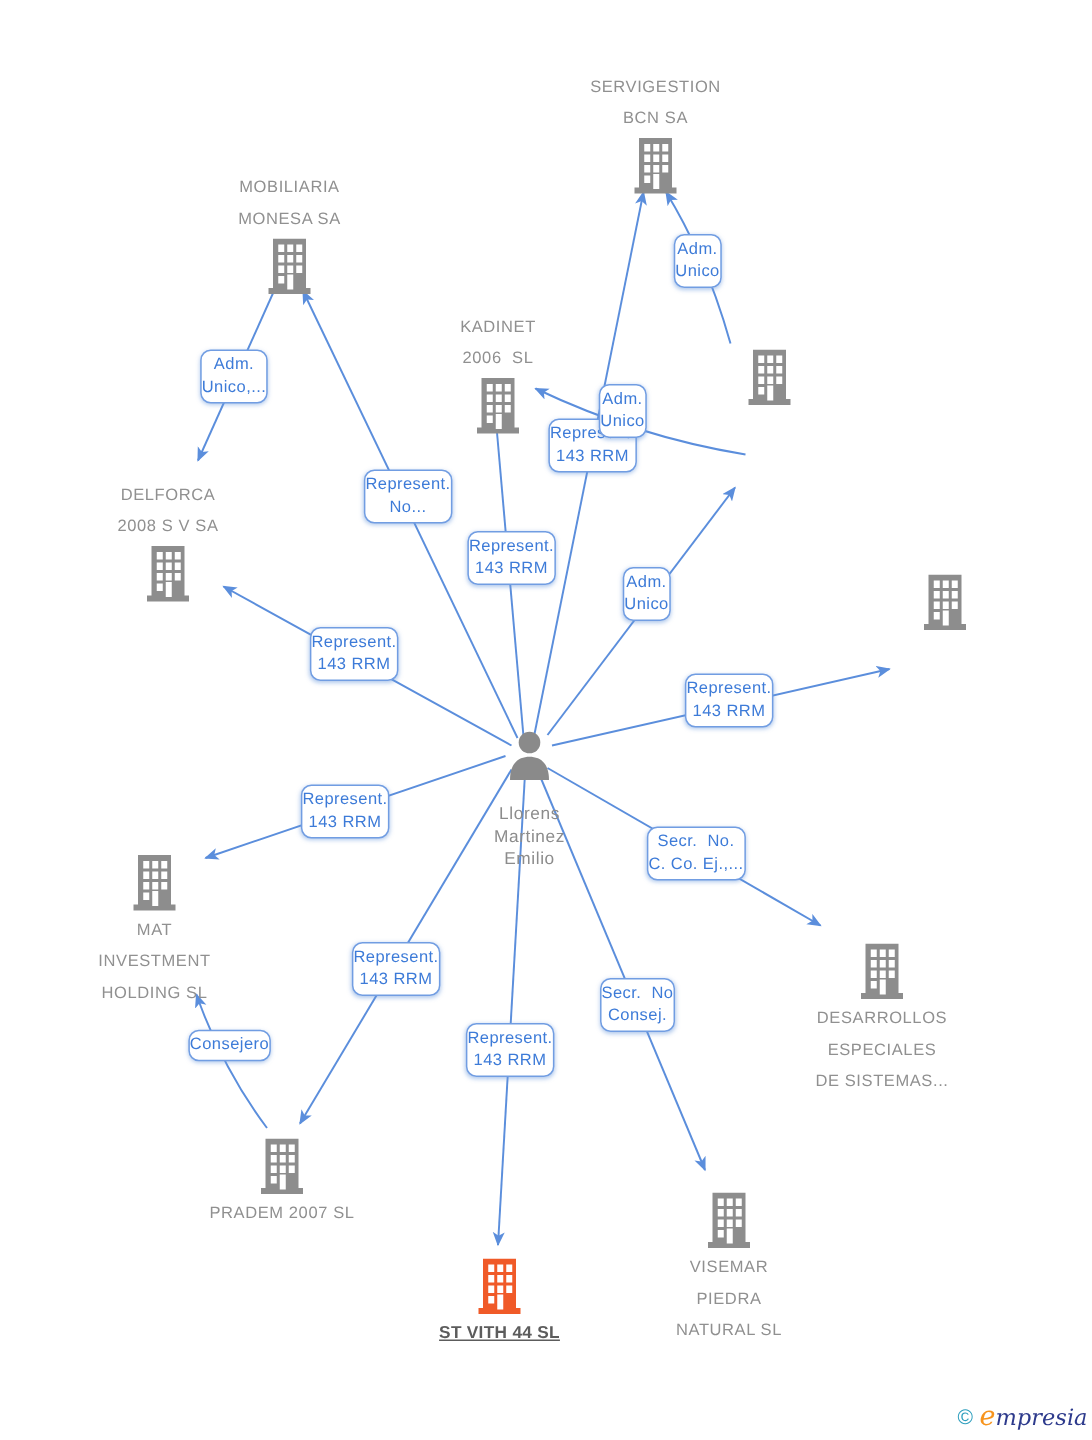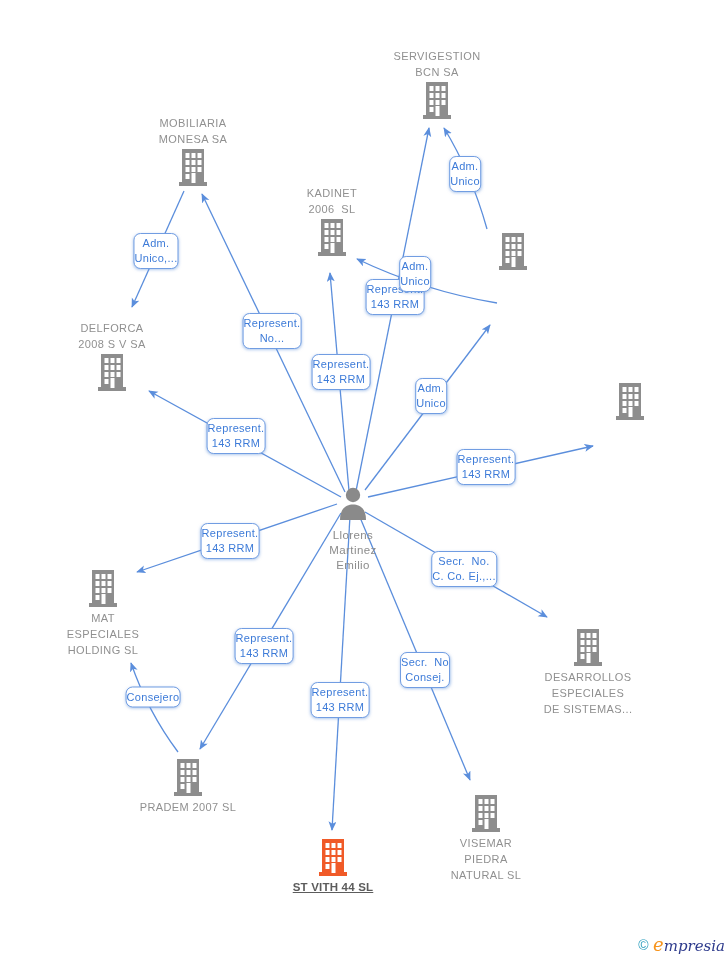--- a/index.html
+++ b/index.html
@@ -4,28 +4,28 @@
 <style>
   html,body { margin:0; padding:0; background:#ffffff; }
   #canvas {
     position:relative; width:728px; height:960px; background:#ffffff;
     font-family:"Liberation Sans", sans-serif; overflow:hidden;
   }
   #edges-svg { position:absolute; left:0; top:0; width:728px; height:960px; }
 
   .company { position:absolute; width:150px; text-align:center; }
   .company .name {
-    font-size:11px; line-height:16px; letter-spacing:0.4px;
+    font-size:11px; line-height:21px; letter-spacing:0.4px;
     color:#909090; white-space:pre-wrap;
   }
   .company.highlight .name { font-weight:bold; color:#5c5c5c; letter-spacing:0.2px; font-size:11.5px;text-decoration:underline; }
   .building { display:block; margin:2px auto; }
 
   .person-node { position:absolute; width:120px; text-align:center; }
-  .person-node .pname { font-size:11.5px; line-height:15px; color:#8c8c8c; letter-spacing:0.4px; white-space:pre-wrap; margin-top:4px; }
+  .person-node .pname { font-size:11.5px; line-height:15px; color:#8c8c8c; letter-spacing:0.4px; white-space:pre-wrap; margin-top:11px; }
 
   .edge-label {
     position:absolute; transform:translate(-50%,-50%);
     background:#ffffff; border:1.5px solid #719de2; border-radius:7px;
     padding:2px 0; font-size:11px; line-height:15px; color:#3d7bd8;
     text-align:center; letter-spacing:0.3px; white-space:pre-wrap;
     box-shadow:0 1px 3px rgba(110,155,220,0.55);
   }
 
   .watermark { position:absolute; right:3px; bottom:5px; font-style:italic; white-space:nowrap; }
@@ -98,21 +98,21 @@
             <rect x="13.5" y="11" width="4" height="5"></rect>
             <rect x="19.5" y="11" width="4" height="5"></rect>
       <rect x="7.5" y="18" width="4" height="5"></rect>
             <rect x="13.5" y="18" width="4" height="5"></rect>
             <rect x="19.5" y="18" width="4" height="5"></rect>
       <rect x="7.5" y="25" width="4" height="5"></rect>
             <rect x="13.5" y="24" width="4" height="10"></rect>
     </g>
   </svg>
       </div>
-      <div class="company" style="left: 257px; top: 185px;">
+      <div class="company" style="left: 257px; top: 208px;">
     <div class="name">KADINET
 2006  SL</div>
   <svg class="building" width="30" height="38" xmlns="http://www.w3.org/2000/svg">
     <rect class="base" x="1" y="33" width="28" height="4" fill="#8d8d8d"></rect>
     <rect class="tower" x="4" y="0" width="22" height="34" fill="#8d8d8d"></rect>
     <g fill="#ffffff">
       <rect x="7.5" y="4" width="4" height="5"></rect>
             <rect x="13.5" y="4" width="4" height="5"></rect>
             <rect x="19.5" y="4" width="4" height="5"></rect>
       <rect x="7.5" y="11" width="4" height="5"></rect>
@@ -197,21 +197,21 @@
             <rect x="13.5" y="11" width="4" height="5"></rect>
             <rect x="19.5" y="11" width="4" height="5"></rect>
       <rect x="7.5" y="18" width="4" height="5"></rect>
             <rect x="13.5" y="18" width="4" height="5"></rect>
             <rect x="19.5" y="18" width="4" height="5"></rect>
       <rect x="7.5" y="25" width="4" height="5"></rect>
             <rect x="13.5" y="24" width="4" height="10"></rect>
     </g>
   </svg>
         <div class="name">MAT
-ESPECIALES
+INVESTMENT
 HOLDING SL</div>
   </div>
       <div class="company" style="left: 513px; top: 627px;">
     <svg class="building" width="30" height="38" xmlns="http://www.w3.org/2000/svg">
     <rect class="base" x="1" y="33" width="28" height="4" fill="#8d8d8d"></rect>
     <rect class="tower" x="4" y="0" width="22" height="34" fill="#8d8d8d"></rect>
     <g fill="#ffffff">
       <rect x="7.5" y="4" width="4" height="5"></rect>
             <rect x="13.5" y="4" width="4" height="5"></rect>
             <rect x="19.5" y="4" width="4" height="5"></rect>

